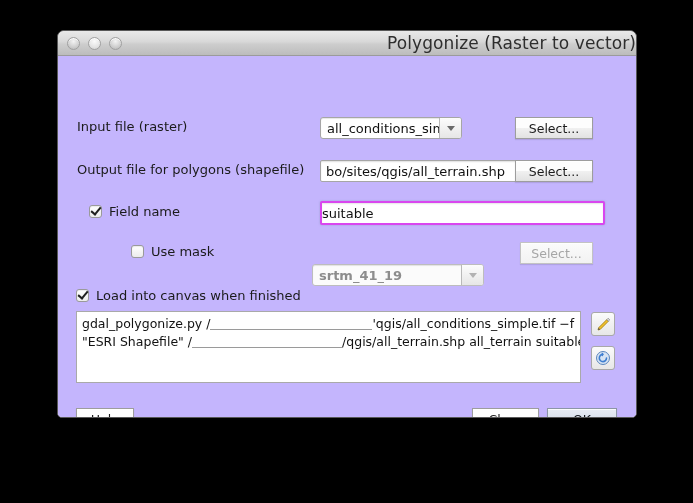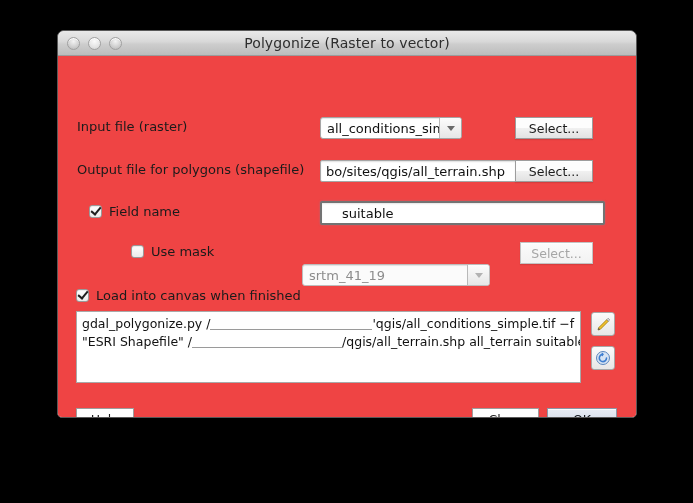--- a/index.html
+++ b/index.html
@@ -35,22 +35,22 @@
     height: 24px;
     border-radius: 6px 6px 0 0;
     background: linear-gradient(to bottom, #e9e9e9 0%, #d8d8d8 45%, #cdcdcd 55%, #bcbcbc 100%);
     border-bottom: 1px solid #9b9b9b;
     display: flex;
     align-items: center;
   }
   .title-text {
     position: absolute;
     left: 0; right: 0;
-    text-align: center;
-    font-size: 14px;
+    text-align: right;
+    font-size: 17px;
     color: #2e2e2e;
     letter-spacing: 0.1px;
     line-height: 24px;
   }
   .traffic {
     display: flex;
     gap: 8px;
     margin-left: 9px;
     z-index: 2;
   }
@@ -62,21 +62,21 @@
     background: radial-gradient(circle at 50% 30%, #f4f4f4 0%, #d2d2d2 55%, #b4b4b4 100%);
     box-shadow: inset 0 1px 0 rgba(255,255,255,0.85);
   }
   .light.mid {
     background: radial-gradient(circle at 50% 30%, #fbfbfb 0%, #e4e4e4 60%, #cbcbcb 100%);
   }
 
   .body {
     position: relative;
     height: 363px;
-    background: #ef4444;
+    background: #c4b5fd;
   }
 
   
   .row {
     position: absolute;
     display: flex;
     align-items: center;
   }
   .label {
     font-size: 13px;
@@ -132,23 +132,23 @@
     display: flex;
     align-items: center;
     font-size: 13px;
     color: #111;
     padding-left: 5px;
     white-space: nowrap;
     overflow: hidden;
     box-shadow: inset 0 1px 1.5px rgba(0,0,0,0.13);
   }
   .textfield.focused {
-    border: 2px solid #737373;
+    border: 2px solid #d946ef;
     box-shadow: inset 0 1px 1.5px rgba(0,0,0,0.10), 0 0 2px rgba(120,140,170,0.55);
-    padding-left: 20px;
+    padding-left: 0;
   }
 
   .btn {
     height: 22px;
     border: 1px solid #9d9d9d;
     border-radius: 0;
     background: linear-gradient(to bottom, #fdfdfd 0%, #fdfdfd 48%, #f0f0f0 52%, #e2e2e2 100%);
     box-shadow: 0 1px 0 rgba(255,255,255,0.8) inset, 0 1px 1px rgba(0,0,0,0.10);
     display: flex;
     align-items: center;
@@ -268,21 +268,21 @@
     <div class="row cb-row" style="left:31px; top:148px;">
       <span class="cb checked"></span>
       <span class="label">Field name</span>
     </div>
     <div class="textfield focused" style="position:absolute; left:262px; top:145px; width:285px; height:24px;">suitable</div>
 
     <div class="row cb-row" style="left:31px; top:188px;margin-left:42px;">
       <span class="cb"></span>
       <span class="label">Use mask</span>
     </div>
-    <div class="combo disabled" style="left:244px; top:186px; width:188px;">
+    <div class="combo disabled" style="left:254px; top:186px; width:172px;font-weight:bold;">
       <span class="val">srtm_41_19</span>
       <span class="arrowbox">
           <span class="tri"></span>
         </span>
     </div>
     <div class="btn disabled" style="position:absolute; left:462px; top:186px; width:73px;">Select...</div>
 
     <div class="row cb-row" style="left:18px; top:232px;">
       <span class="cb checked"></span>
       <span class="label">Load into canvas when finished</span>

